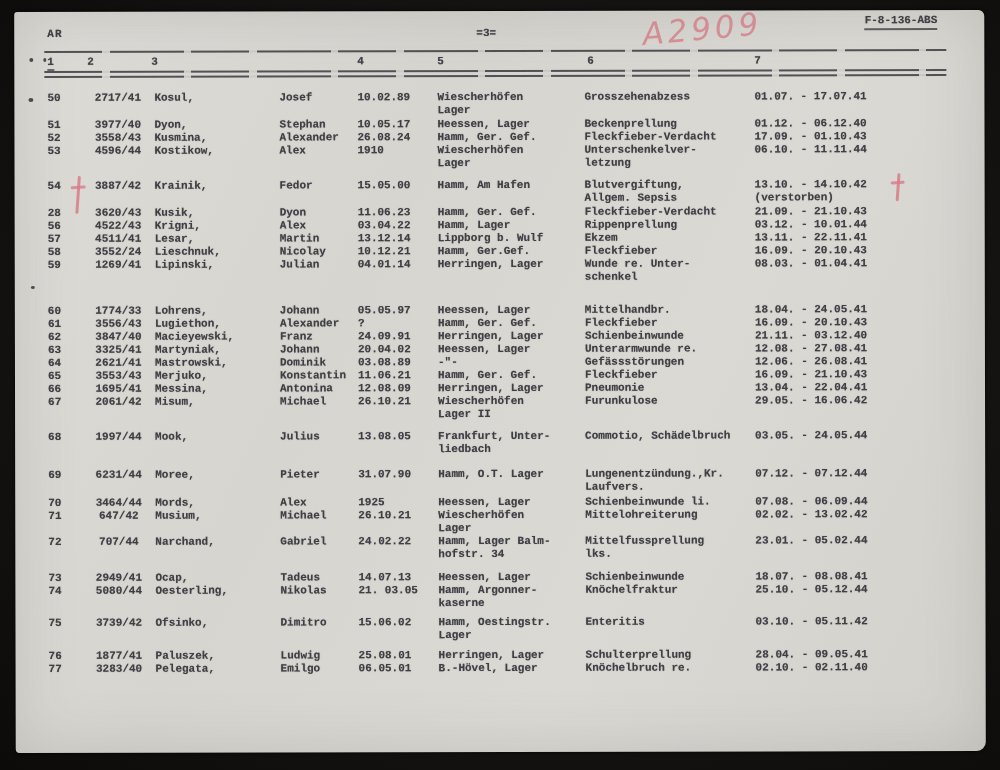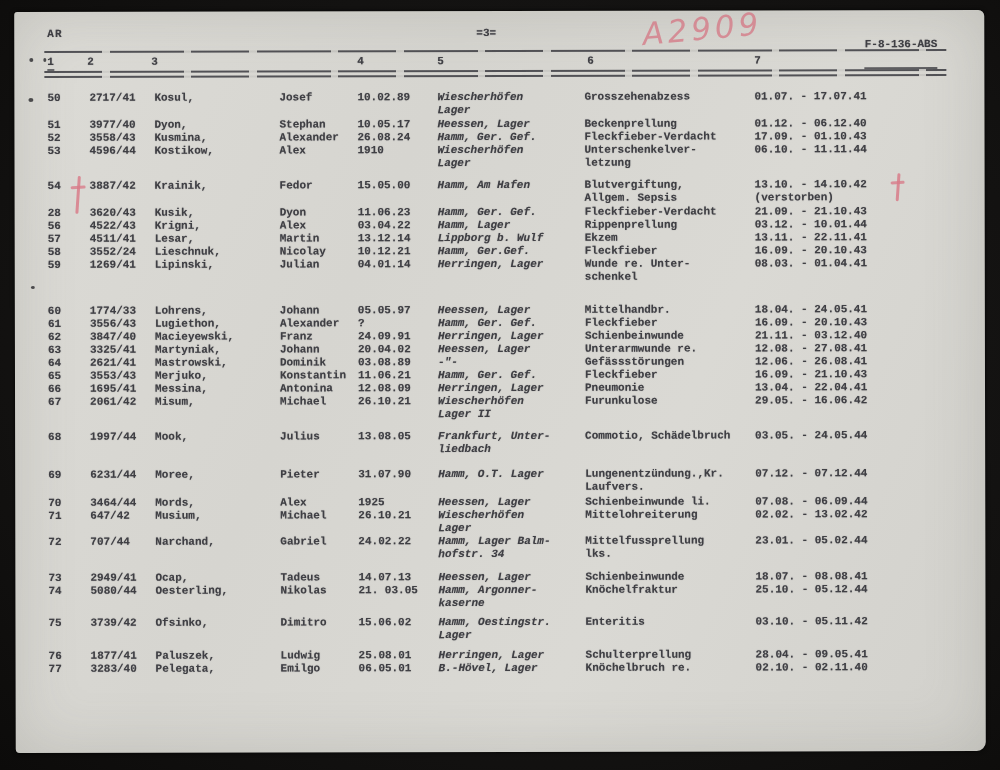--- a/index.html
+++ b/index.html
@@ -19,21 +19,21 @@
     font-family: "Liberation Mono", "DejaVu Sans Mono", monospace;
     font-size: 11px; line-height: 13px;
     color:#3f3f44;
   }
 
   .typed { font-weight:700; text-shadow: 0 0 1px rgba(62,62,68,.55); }
 
   
   .corner-mark   { position:absolute; left:33px;  top:16px; letter-spacing:1px; }
   .page-number   { position:absolute; left:462px; top:16px; }
-  .file-ref      { position:absolute; right:47px; top:28px; border-bottom:2px solid rgba(62,62,68,.8); padding-bottom:16px; }
+  .file-ref      { position:absolute; right:47px; top:4px; border-bottom:2px solid rgba(62,62,68,.8); padding-bottom:1px; }
   .handwriting   {
     position:absolute; left:628px; top:0px;
     font-family:"DejaVu Sans", sans-serif; font-style:italic; font-weight:300;
     font-size:31px; line-height:36px; letter-spacing:4px;
     color: rgba(213,99,117,.62);
     transform: rotate(-5deg);
   }
 
   
   .rule { position:absolute; left:30px; right:38px; }
@@ -54,25 +54,25 @@
   .cn3 { left:343px; }
   .cn4 { left:423px; }
   .cn5 { left:573px; }
   .cn6 { left:740px; }
 
   
   .table-body { position:absolute; left:33px; top:80px; right:20px; }
   .row { display:flex; position:relative; align-items:flex-start; }
   .cell { white-space:pre; }
   .c-no    { width:42px; }
-  .c-file  { width:57px; text-align:left; }
+  .c-file  { width:57px; text-align:center; }
   .c-sur   { width:125px; margin-left:8px; }
   .c-first { width:78px; }
   .c-born  { width:80px; }
-  .c-place { width:147px;font-style:italic; }
+  .c-place { width:147px; }
   .c-ill   { width:170px; }
   .c-dates { width:180px; }
 
   
   .redcross { position:absolute; display:none; }
   .redcross .vbar { position:absolute; left:6px; top:0; width:2.6px; height:100%;
                     background:rgba(216,124,138,.85); transform:rotate(4deg); border-radius:2px; }
   .redcross .hbar { position:absolute; left:0; width:100%; height:2.6px;
                     background:rgba(216,124,138,.8); transform:rotate(-3deg); border-radius:2px; }
   .mark-left  { left:23px;  top:-4px; width:15px; height:38px; }

